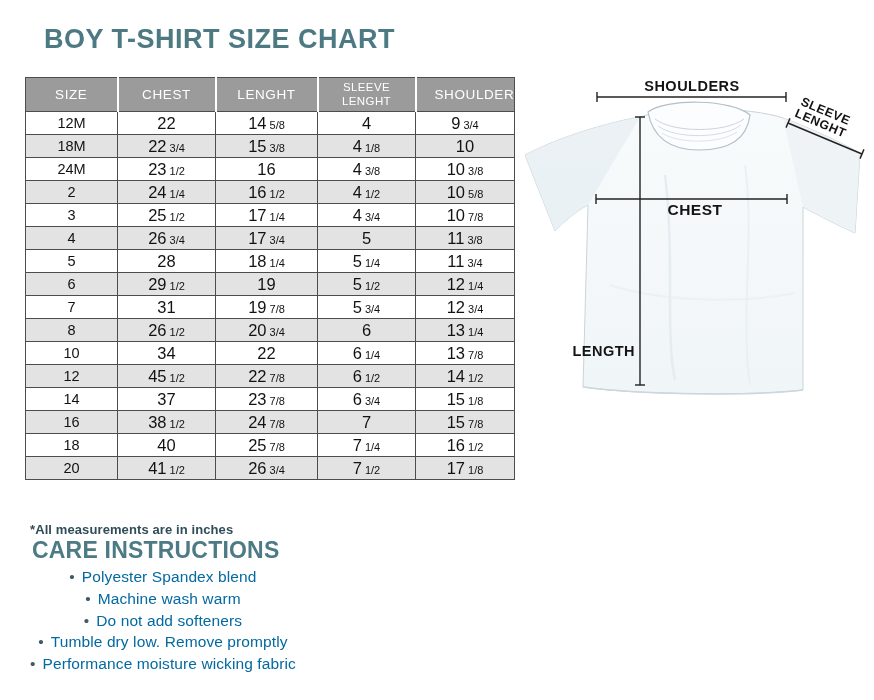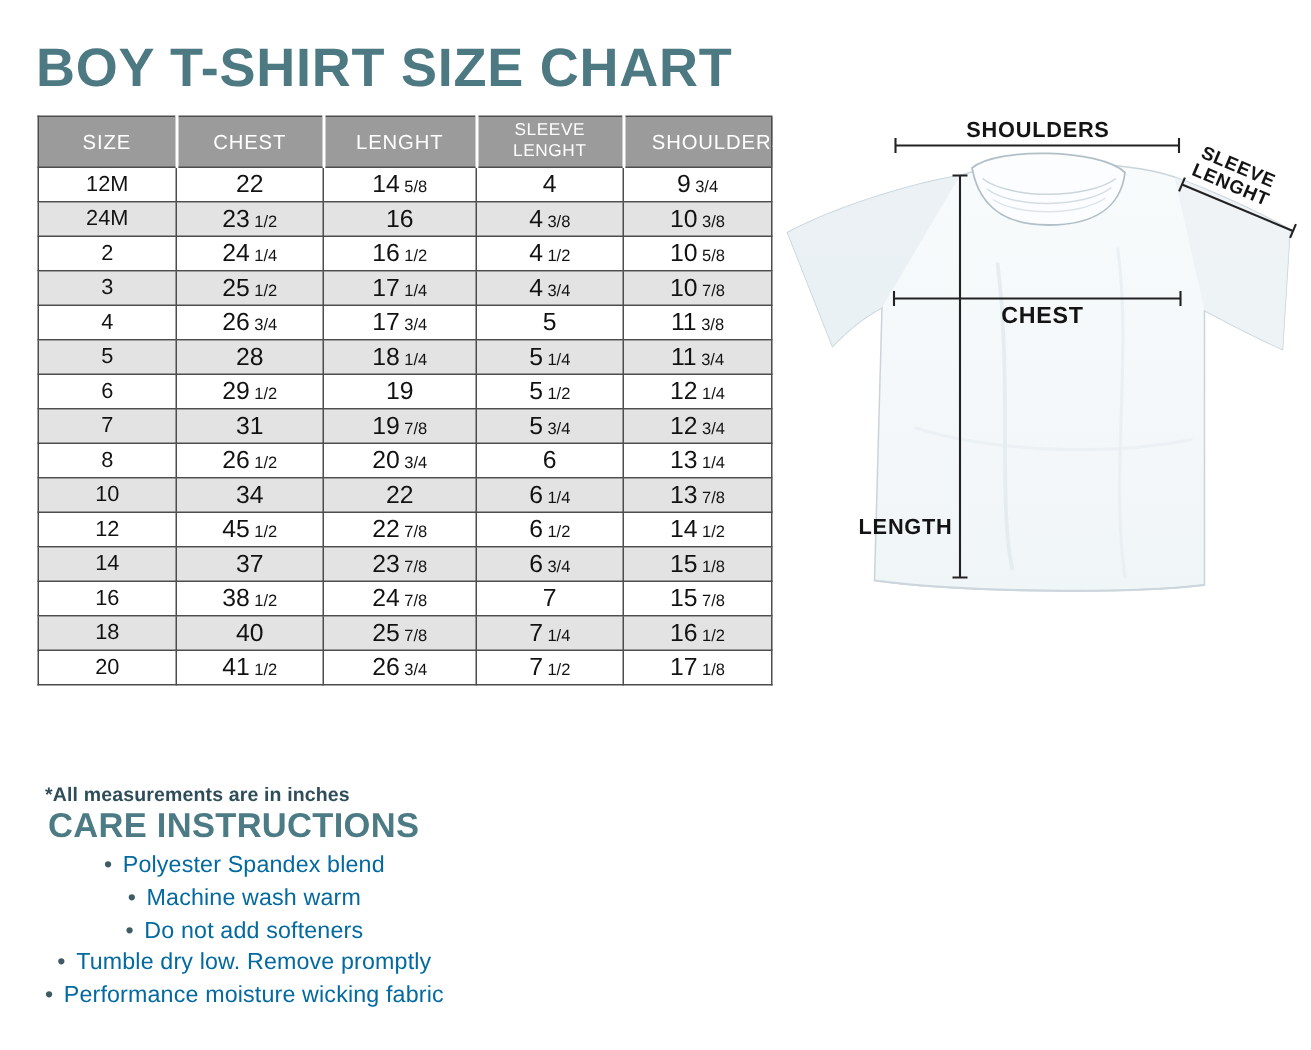--- a/index.html
+++ b/index.html
@@ -5,22 +5,22 @@
   html,body{margin:0;padding:0;background:#ffffff;}
   .page{
     position:relative;
     width:874px;height:700px;
     background:#ffffff;
     font-family:"Liberation Sans", sans-serif;
     overflow:hidden;
   }
   
   .title{
-    position:absolute;left:24px;top:24px;margin:0;
-    font-size:36px;font-weight:700;letter-spacing:0.5px;
+    position:absolute;left:44px;top:24px;margin:0;
+    font-size:27px;font-weight:700;letter-spacing:0.5px;
     color:#4d7983;
   }
   
   table.size-table{
     position:absolute;left:25px;top:77px;width:489px;
     border-collapse:collapse;table-layout:fixed;
     border:1px solid #4d4d4d;
   }
   table.size-table th{
     background:#9b9b9b;color:#ffffff;
@@ -97,20 +97,27 @@
     </thead>
     <tbody>
         <tr>
           <td><span class="whole">12M</span></td>
           <td><span class="whole">22</span></td>
           <td><span class="whole">14</span><span class="frac">5/8</span></td>
           <td><span class="whole">4</span></td>
           <td><span class="whole">9</span><span class="frac">3/4</span></td>
         </tr>
         <tr>
+          <td><span class="whole">18M</span></td>
+          <td><span class="whole">22</span><span class="frac">3/4</span></td>
+          <td><span class="whole">15</span><span class="frac">3/8</span></td>
+          <td><span class="whole">4</span><span class="frac">1/8</span></td>
+          <td><span class="whole">10</span></td>
+        </tr>
+        <tr>
           <td><span class="whole">24M</span></td>
           <td><span class="whole">23</span><span class="frac">1/2</span></td>
           <td><span class="whole">16</span></td>
           <td><span class="whole">4</span><span class="frac">3/8</span></td>
           <td><span class="whole">10</span><span class="frac">3/8</span></td>
         </tr>
         <tr>
           <td><span class="whole">2</span></td>
           <td><span class="whole">24</span><span class="frac">1/4</span></td>
           <td><span class="whole">16</span><span class="frac">1/2</span></td>

